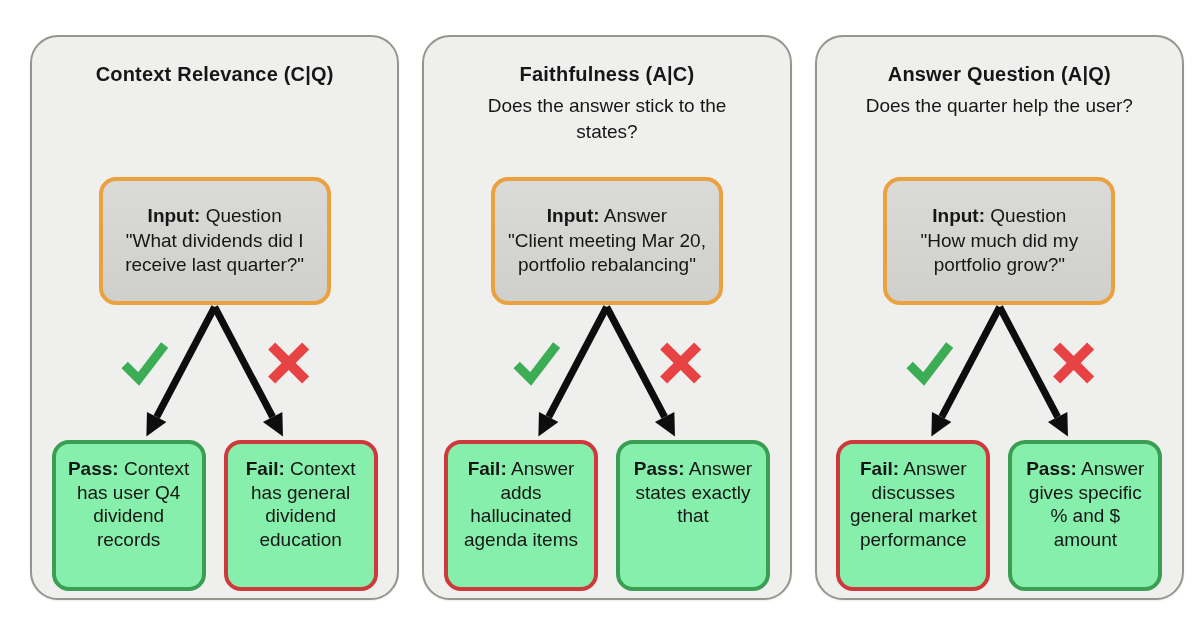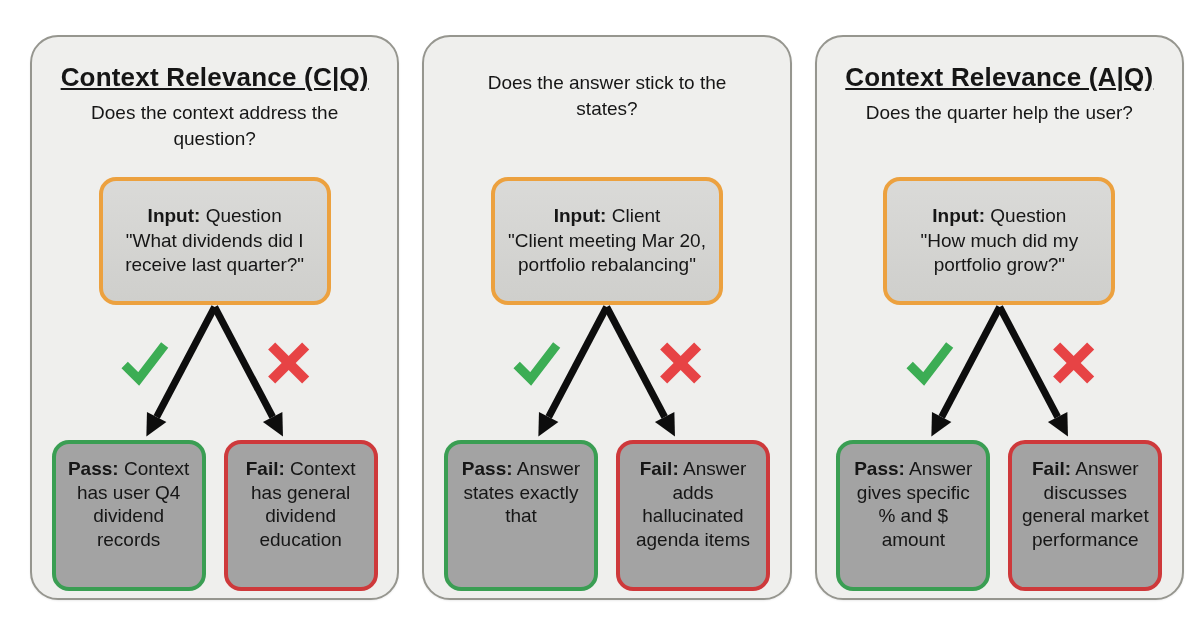--- a/index.html
+++ b/index.html
@@ -41,25 +41,24 @@
     padding-top: 26px;
     box-shadow: 0 1px 2px rgba(0,0,0,0.08);
   }
   .panel-header {
     height: 114px;
     text-align: center;
     padding: 0 18px;
     width: 100%;
   }
   .panel-title {
-    font-size: 26px;
+    font-size: 20px;
     font-weight: bold;
     line-height: 1.15;
     letter-spacing: 0.2px;
-    text-decoration: underline;
   }
   .panel-subtitle {
     margin-top: 7px;
     font-size: 19px;
     line-height: 1.35;
     padding: 0 14px;
   }
   .input-box {
     width: 232px;
     min-height: 103px;
@@ -87,40 +86,39 @@
   .results-row {
     width: 100%;
     display: flex;
     justify-content: center;
     gap: 18px;
     padding: 0 18px;
   }
   .result-box {
     width: 154px;
     min-height: 151px;
-    background: #a3a3a3;
+    background: #86efac;
     border-radius: 17px;
     text-align: center;
     font-size: 19px;
     line-height: 1.24;
     padding: 13px 7px;
   }
   .result-box b { font-weight: bold; }
   .pass-box { border: 4px solid var(--pass-border); }
   .fail-box { border: 4px solid var(--fail-border); }
 </style>
 </head>
 <body>
 
 <div class="board">
 
   <section class="panel">
     <div class="panel-header">
       <div class="panel-title">Context Relevance (C|Q)</div>
-      <div class="panel-subtitle">Does the context address the question?</div>
     </div>
     <div class="input-box">
       <div><b>Input:</b> <span>Question</span></div>
       <div>"What dividends did I receive last quarter?"</div>
     </div>
     <svg class="arrows-svg" viewBox="0 0 364 135" aria-hidden="true">
       <g>
         <line class="arrow-line" x1="182" y1="2" x2="124" y2="112"></line>
         <polygon class="arrow-head" points="113.7,131.5 114.3,106.9 133.7,117.1"></polygon>
       </g>
@@ -139,54 +137,55 @@
         <b>Pass:</b> <span>Context has user Q4 dividend records</span>
       </div>
       <div class="result-box fail-box">
         <b>Fail:</b> <span>Context has general dividend education</span>
       </div>
     </div>
   </section>
 
   <section class="panel">
     <div class="panel-header">
+      <div class="panel-title">Faithfulness (A|C)</div>
       <div class="panel-subtitle">Does the answer stick to the states?</div>
     </div>
     <div class="input-box">
-      <div><b>Input:</b> <span>Client</span></div>
+      <div><b>Input:</b> <span>Answer</span></div>
       <div>"Client meeting Mar 20, portfolio rebalancing"</div>
     </div>
     <svg class="arrows-svg" viewBox="0 0 364 135" aria-hidden="true">
       <g>
         <line class="arrow-line" x1="182" y1="2" x2="124" y2="112"></line>
         <polygon class="arrow-head" points="113.7,131.5 114.3,106.9 133.7,117.1"></polygon>
       </g>
       <g>
         <line class="arrow-line" x1="182" y1="2" x2="240" y2="112"></line>
         <polygon class="arrow-head" points="250.3,131.5 249.7,106.9 230.3,117.1"></polygon>
       </g>
       <polyline class="check-mark" points="92,60 106,74 132,40"></polyline>
       <g class="cross-mark">
         <line x1="239" y1="41" x2="273" y2="75"></line>
         <line x1="273" y1="41" x2="239" y2="75"></line>
       </g>
     </svg>
     <div class="results-row">
+      <div class="result-box fail-box">
+        <b>Fail:</b> <span>Answer adds hallucinated agenda items</span>
+      </div>
       <div class="result-box pass-box">
         <b>Pass:</b> <span>Answer states exactly that</span>
       </div>
-      <div class="result-box fail-box">
-        <b>Fail:</b> <span>Answer adds hallucinated agenda items</span>
-      </div>
     </div>
   </section>
 
   <section class="panel">
     <div class="panel-header">
-      <div class="panel-title">Context Relevance (A|Q)</div>
+      <div class="panel-title">Answer Question (A|Q)</div>
       <div class="panel-subtitle">Does the quarter help the user?</div>
     </div>
     <div class="input-box">
       <div><b>Input:</b> <span>Question</span></div>
       <div>"How much did my portfolio grow?"</div>
     </div>
     <svg class="arrows-svg" viewBox="0 0 364 135" aria-hidden="true">
       <g>
         <line class="arrow-line" x1="182" y1="2" x2="124" y2="112"></line>
         <polygon class="arrow-head" points="113.7,131.5 114.3,106.9 133.7,117.1"></polygon>
@@ -195,22 +194,22 @@
         <line class="arrow-line" x1="182" y1="2" x2="240" y2="112"></line>
         <polygon class="arrow-head" points="250.3,131.5 249.7,106.9 230.3,117.1"></polygon>
       </g>
       <polyline class="check-mark" points="92,60 106,74 132,40"></polyline>
       <g class="cross-mark">
         <line x1="239" y1="41" x2="273" y2="75"></line>
         <line x1="273" y1="41" x2="239" y2="75"></line>
       </g>
     </svg>
     <div class="results-row">
+      <div class="result-box fail-box">
+        <b>Fail:</b> <span>Answer discusses general market performance</span>
+      </div>
       <div class="result-box pass-box">
         <b>Pass:</b> <span>Answer gives specific % and $ amount</span>
       </div>
-      <div class="result-box fail-box">
-        <b>Fail:</b> <span>Answer discusses general market performance</span>
-      </div>
     </div>
   </section>
 
 </div>
 
 </body></html>

